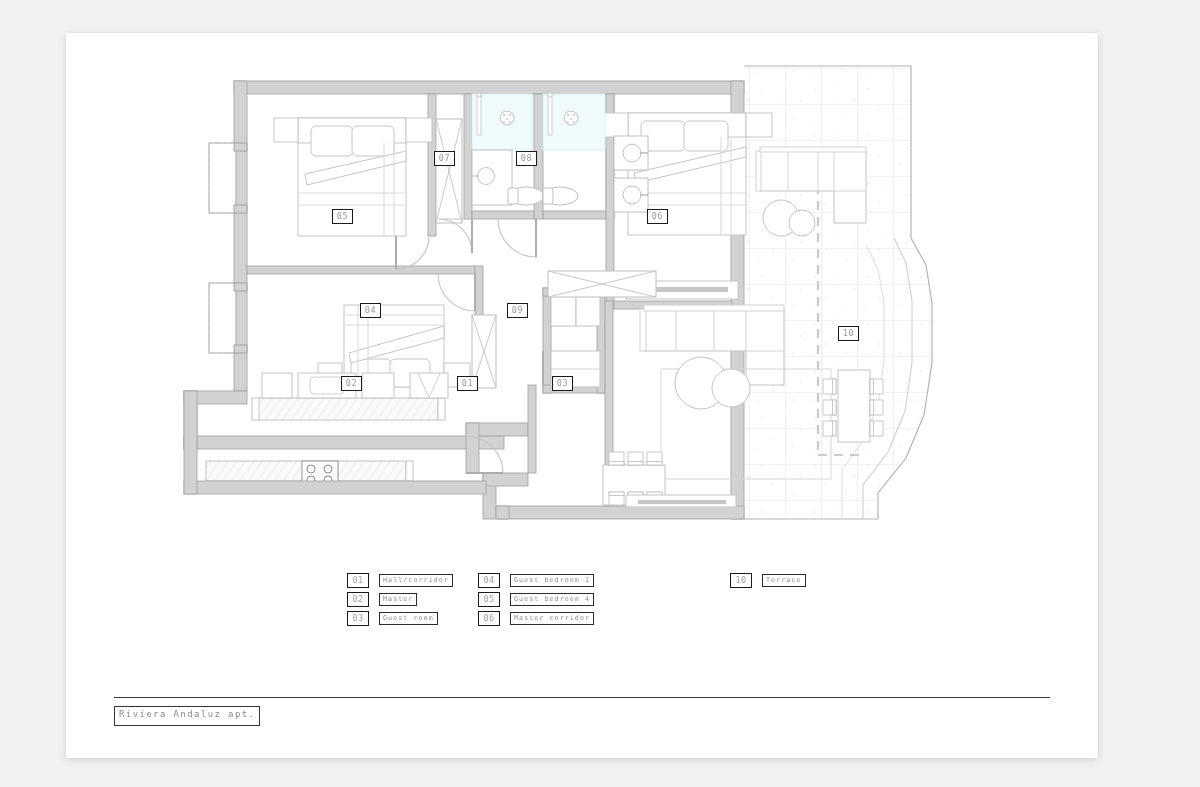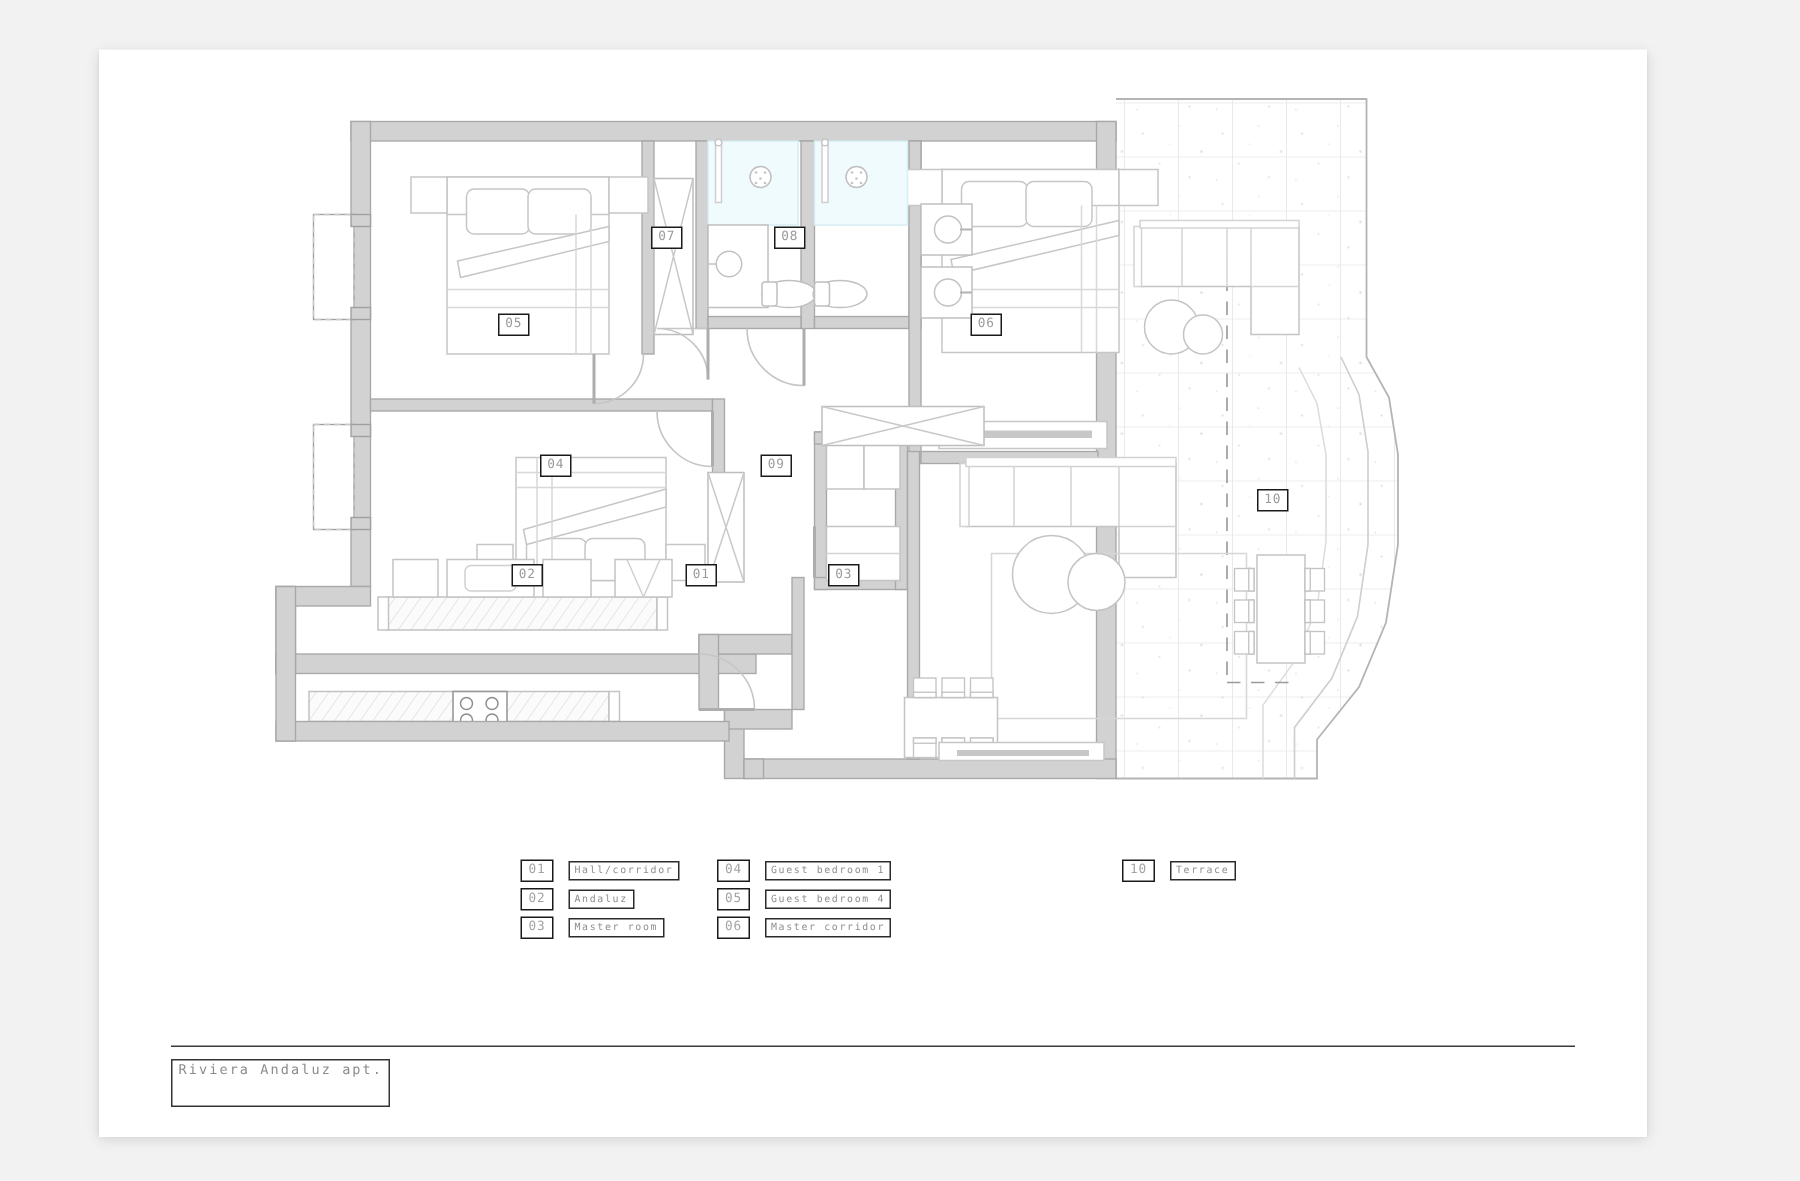--- a/index.html
+++ b/index.html
@@ -112,21 +112,21 @@
     position: absolute;
     left: 48px;
     top: 673px;
     box-sizing: border-box;
     border: 1.4px solid #343434;
     background: #fff;
     color: #8c8c8c;
     font-size: 9px;
     letter-spacing: 1.4px;
     line-height: 14px;
-    height: 32px;
+    height: 20px;
     padding: 0 4px;
     white-space: nowrap;
   }
 </style>
 </head>
 <body>
 
 <div id="root">
 
   <div id="sheet">
@@ -500,41 +500,41 @@
     <div class="tag" style="left:441px; top:270px; width:21px;">09</div>
     <div class="tag" style="left:772px; top:293px; width:21px;">10</div>
 
     <div id="legend">
 
       <div class="lg-col" style="left:0px;">
         <div class="lg-row">
           <span class="lg-num">01</span><span class="lg-name">Hall/corridor</span>
         </div>
         <div class="lg-row">
-          <span class="lg-num">02</span><span class="lg-name">Andaluz</span>
-        </div>
-        <div class="lg-row">
-          <span class="lg-num">03</span><span class="lg-name">Master room</span>
+          <span class="lg-num">02</span><span class="lg-name">Master</span>
+        </div>
+        <div class="lg-row">
+          <span class="lg-num">03</span><span class="lg-name">Guest room</span>
         </div>
       </div>
 
       <div class="lg-col" style="left:131px;text-decoration:underline;">
         <div class="lg-row">
           <span class="lg-num">04</span><span class="lg-name">Guest bedroom 1</span>
         </div>
         <div class="lg-row">
           <span class="lg-num">05</span><span class="lg-name">Guest bedroom 4</span>
         </div>
         <div class="lg-row">
           <span class="lg-num">06</span><span class="lg-name">Master corridor</span>
         </div>
       </div>
 
 
-      <div class="lg-col" style="left:401px;">
+      <div class="lg-col" style="left:383px;">
         <div class="lg-row">
           <span class="lg-num">10</span><span class="lg-name">Terrace</span>
         </div>
       </div>
 
     </div>
 
     <div id="titlerule"></div>
     <div id="titlebox">Riviera Andaluz apt.</div>
 

